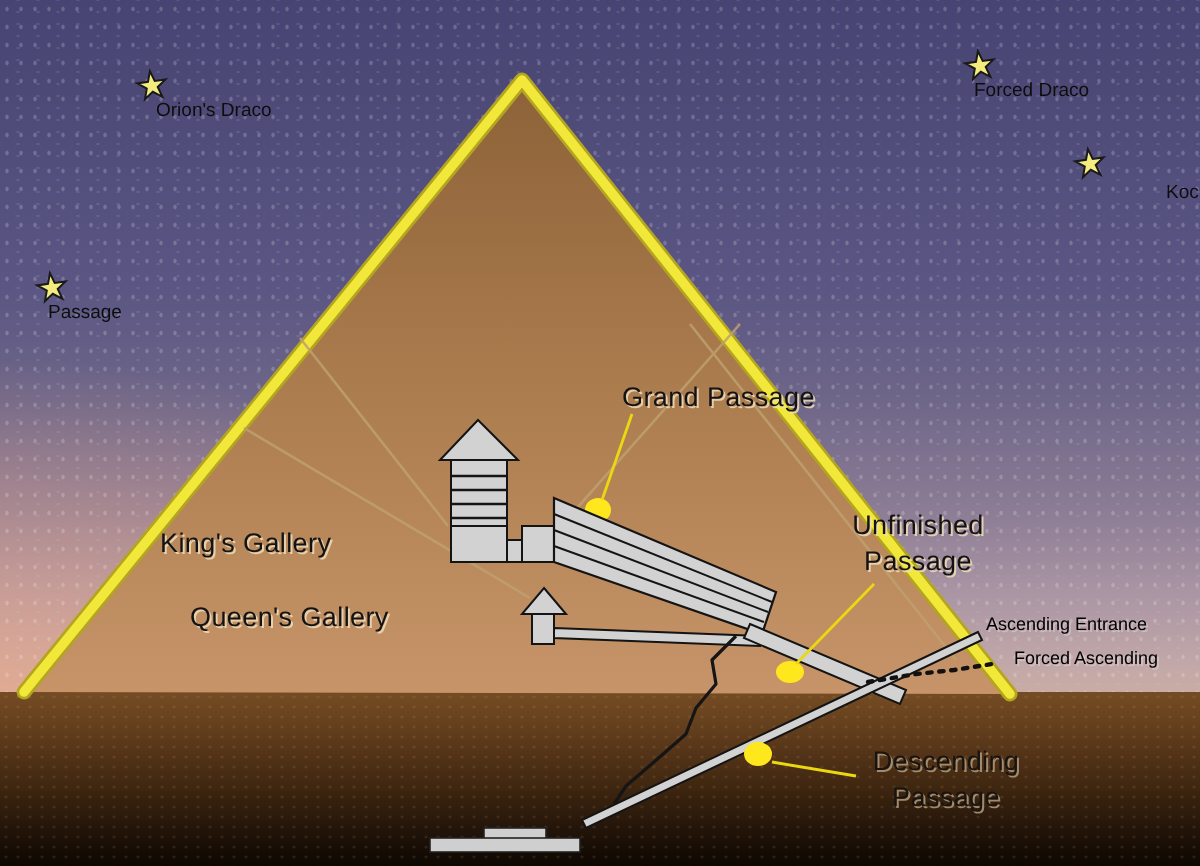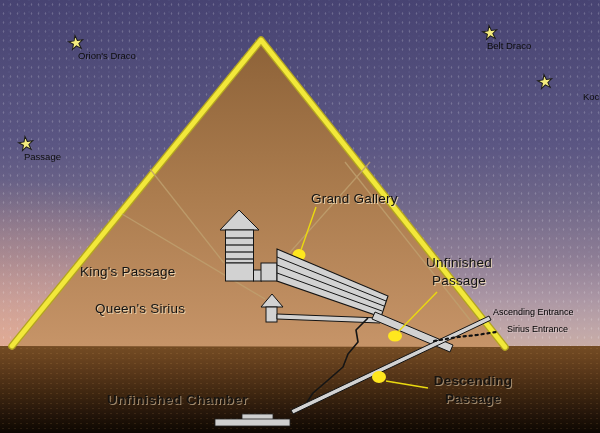--- a/index.html
+++ b/index.html
@@ -31,21 +31,21 @@
   }
   #ground-speckle{
     position:absolute;left:0;top:346px;width:600px;height:87px;
     background-image:radial-gradient(rgba(255,190,110,0.10) 0.6px,transparent 1.1px);
     background-size:6px 5px;
   }
   #diagram{position:absolute;left:0;top:0;}
   
   .lbl{position:absolute;color:#131313;white-space:nowrap;}
   .big{font-size:13.5px;letter-spacing:0.2px;text-shadow:1px 1px 0 rgba(238,221,186,0.85);}
-  .big-dark{font-size:13.5px;letter-spacing:0.2px;color:#181410;text-shadow:1px 1px 0 rgba(173,150,120,0.9);font-weight:bold;}
+  .big-dark{font-size:13.5px;letter-spacing:0.2px;color:#181410;text-shadow:1px 1px 0 rgba(173,150,120,0.9);}
   .star-lbl{font-size:9.5px;color:#0d0d0d;}
   .tiny{font-size:9px;color:#000;text-shadow:1px 1px 0 rgba(255,255,255,0.30);}
   .center2{text-align:center;line-height:18px;}
 </style>
 </head>
 <body>
 
 <div id="scene">
   <div id="sky"></div>
   <div id="sky-warm"></div>
@@ -129,34 +129,33 @@
     </g>
 
     <use href="#star" transform="translate(76,43) rotate(-8)"></use>
     <use href="#star" transform="translate(26,144) rotate(-8)"></use>
     <use href="#star" transform="translate(490,33) rotate(-8)"></use>
     <use href="#star" transform="translate(545,82) rotate(-8)"></use>
   </svg>
 
   <div class="lbl star-lbl" style="left:78px;top:50px;">Orion's Draco</div>
   <div class="lbl star-lbl" style="left:24px;top:151px;">Passage</div>
-  <div class="lbl star-lbl" style="left:487px;top:40px;">Belt Draco</div>
+  <div class="lbl star-lbl" style="left:487px;top:40px;">Forced Draco</div>
   <div class="lbl star-lbl" style="left:542px;top:91px;margin-left:41px;">Kochab</div>
 
-  <div class="lbl big" style="left:80px;top:264px;">King's Passage</div>
-  <div class="lbl big" style="left:95px;top:301px;">Queen's Sirius</div>
-  <div class="lbl big" style="left:311px;top:191px;">Grand Gallery</div>
+  <div class="lbl big" style="left:80px;top:264px;">King's Gallery</div>
+  <div class="lbl big" style="left:95px;top:301px;">Queen's Gallery</div>
+  <div class="lbl big" style="left:311px;top:191px;">Grand Passage</div>
 
   <div class="lbl big center2" style="left:407px;top:254px;width:104px;">
     <div>Unfinished</div>
     <div>Passage</div>
   </div>
 
   <div class="lbl big-dark center2" style="left:421px;top:372px;width:104px;">
     <div>Descending</div>
     <div>Passage</div>
   </div>
 
-  <div class="lbl big-dark" style="left:107px;top:392px;letter-spacing:0.5px;">Unfinished Chamber</div>
 
   <div class="lbl tiny" style="left:493px;top:307px;">Ascending Entrance</div>
-  <div class="lbl tiny" style="left:507px;top:324px;">Sirius Entrance</div>
+  <div class="lbl tiny" style="left:507px;top:324px;">Forced Ascending</div>
 </div>
 
 </body></html>

